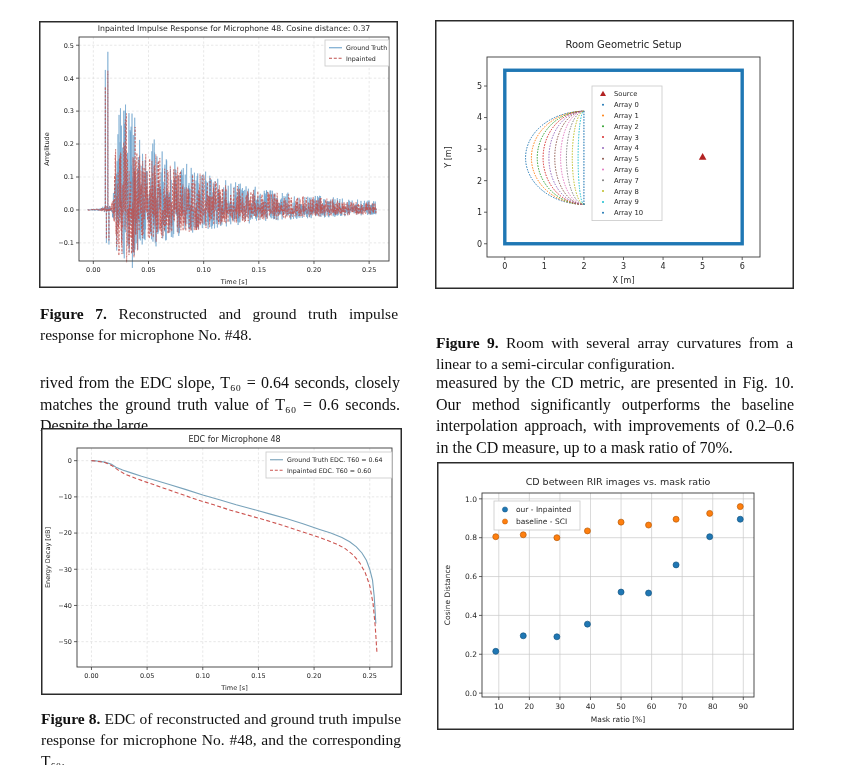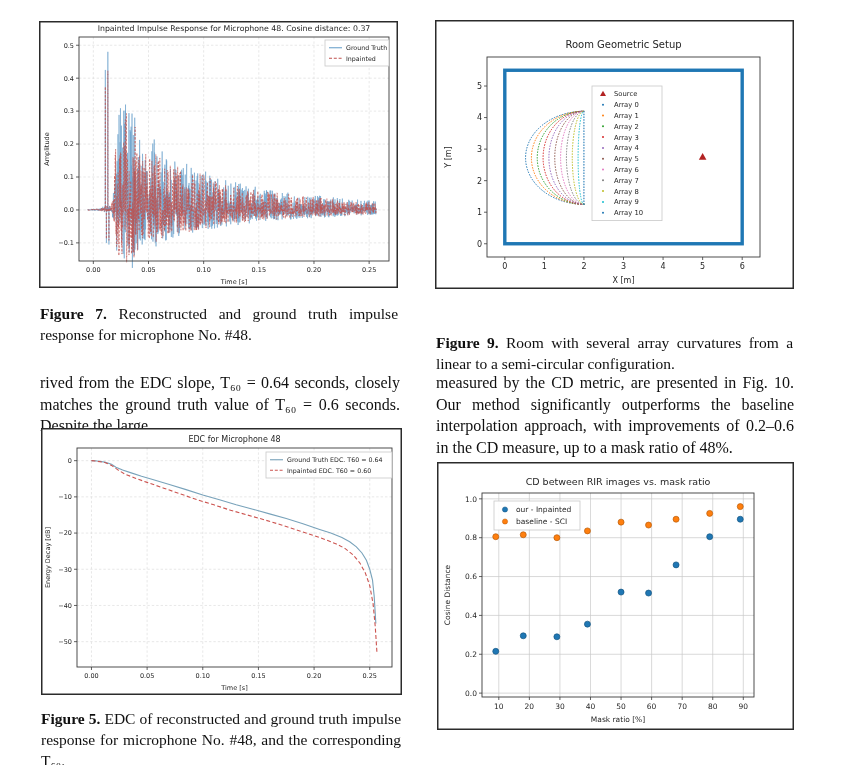--- a/index.html
+++ b/index.html
@@ -124,21 +124,21 @@
         <text x="193.5" y="14" font-size="8" text-anchor="middle">EDC for Microphone 48</text>
         <text x="193.5" y="262" font-size="6.5" text-anchor="middle">Time [s]</text>
         <text transform="translate(9,129.5) rotate(-90)" font-size="6.5" text-anchor="middle">Energy Decay [dB]</text>
         <rect x="225" y="24" width="126" height="26" fill="#ffffff" fill-opacity="0.9" stroke="#c9c9c9" stroke-width="0.8"></rect>
         <line x1="229" y1="31.75" x2="242" y2="31.75" stroke="#78a2ba" stroke-width="1.1"></line>
         <text x="246" y="34.02" font-size="6.3">Ground Truth EDC. T60 = 0.64</text>
         <line x1="229" y1="42.25" x2="242" y2="42.25" stroke="#cc5450" stroke-width="1.1" stroke-dasharray="3 1.8"></line>
         <text x="246" y="44.52" font-size="6.3">Inpainted EDC. T60 = 0.60</text>
       </svg>
   </div>
-  <p class="caption" style="left:41px; top:708px; width:360px;"><span class="cap-label">Figure 5.</span> <span>EDC of reconstructed and ground truth impulse response for microphone No. #48, and the corresponding T₆₀.</span></p>
+  <p class="caption" style="left:41px; top:708px; width:360px;"><span class="cap-label">Figure 8.</span> <span>EDC of reconstructed and ground truth impulse response for microphone No. #48, and the corresponding T₆₀.</span></p>
 
   <div class="figbox" style="left:435px; top:20px;">
     <svg width="359" height="269" viewBox="0 0 359 269">
         <rect x="0.75" y="0.75" width="357.5" height="267.5" fill="#ffffff" stroke="#2b2b2b" stroke-width="1.5"></rect>
         <rect x="69.8" y="50.25" width="237.39" height="173.5" fill="none" stroke="#1f77b4" stroke-width="3.4"></rect>
         <path d="M 148.93 184.32 A 58.36 46.53 0 0 1 148.93 91.26" fill="none" stroke="#1f77b4" stroke-width="1" stroke-dasharray="0.7 2.1" stroke-linecap="round"></path>
         <path d="M 148.93 184.32 A 52.52 46.53 0 0 1 148.93 91.26" fill="none" stroke="#ff7f0e" stroke-width="1" stroke-dasharray="0.7 2.1" stroke-linecap="round"></path>
         <path d="M 148.93 184.32 A 46.69 46.53 0 0 1 148.93 91.26" fill="none" stroke="#2ca02c" stroke-width="1" stroke-dasharray="0.7 2.1" stroke-linecap="round"></path>
         <path d="M 148.93 184.32 A 40.85 46.53 0 0 1 148.93 91.26" fill="none" stroke="#d62728" stroke-width="1" stroke-dasharray="0.7 2.1" stroke-linecap="round"></path>
         <path d="M 148.93 184.32 A 35.02 46.53 0 0 1 148.93 91.26" fill="none" stroke="#9467bd" stroke-width="1" stroke-dasharray="0.7 2.1" stroke-linecap="round"></path>
@@ -201,21 +201,21 @@
         <circle cx="168" cy="171.1" r="1" fill="#bcbd22"></circle>
         <text x="179" y="173.55" font-size="6.8">Array 8</text>
         <circle cx="168" cy="181.9" r="1" fill="#17becf"></circle>
         <text x="179" y="184.35" font-size="6.8">Array 9</text>
         <circle cx="168" cy="192.70000000000002" r="1" fill="#1f77b4"></circle>
         <text x="179" y="195.15" font-size="6.8">Array 10</text>
       </svg>
   </div>
   <p class="caption" style="left:436px; top:288px; width:357px;margin-top:44px;"><span class="cap-label">Figure 9.</span> <span>Room with several array curvatures from a linear to a semi-circular configuration.</span></p>
 
-  <p class="bodytext" style="left:436px; top:372px; width:358px;">measured by the CD metric, are presented in Fig. 10. Our method significantly outperforms the baseline interpolation approach, with improvements of 0.2–0.6 in the CD measure, up to a mask ratio of 48%.</p>
+  <p class="bodytext" style="left:436px; top:372px; width:358px;">measured by the CD metric, are presented in Fig. 10. Our method significantly outperforms the baseline interpolation approach, with improvements of 0.2–0.6 in the CD measure, up to a mask ratio of 70%.</p>
 
   <div class="figbox" style="left:437px; top:462px;">
     <svg width="357" height="268" viewBox="0 0 357 268">
         <rect x="0.75" y="0.75" width="355.5" height="266.5" fill="#ffffff" stroke="#2b2b2b" stroke-width="1.5"></rect>
         <line x1="61.81" y1="31" x2="61.81" y2="235" stroke="#c8c8c8" stroke-width="0.7"></line>
         <line x1="92.37" y1="31" x2="92.37" y2="235" stroke="#c8c8c8" stroke-width="0.7"></line>
         <line x1="122.93" y1="31" x2="122.93" y2="235" stroke="#c8c8c8" stroke-width="0.7"></line>
         <line x1="153.49" y1="31" x2="153.49" y2="235" stroke="#c8c8c8" stroke-width="0.7"></line>
         <line x1="184.06" y1="31" x2="184.06" y2="235" stroke="#c8c8c8" stroke-width="0.7"></line>
         <line x1="214.62" y1="31" x2="214.62" y2="235" stroke="#c8c8c8" stroke-width="0.7"></line>

